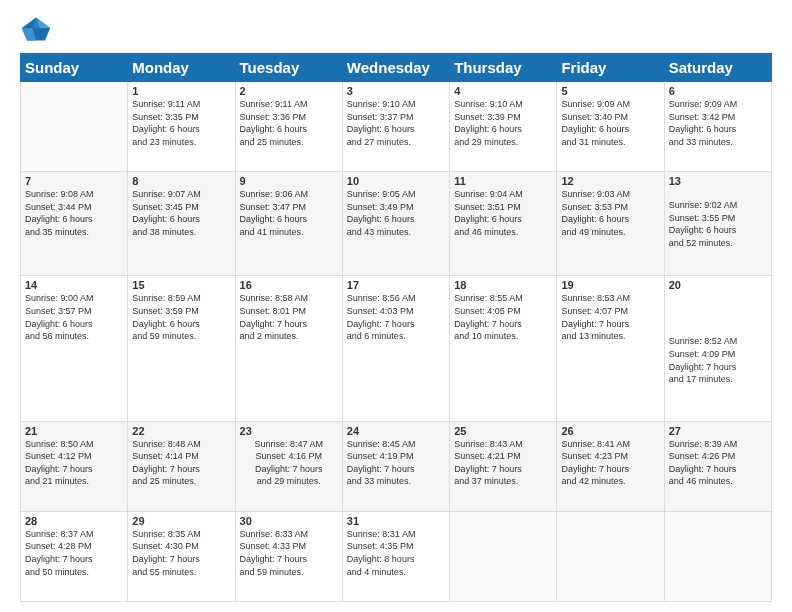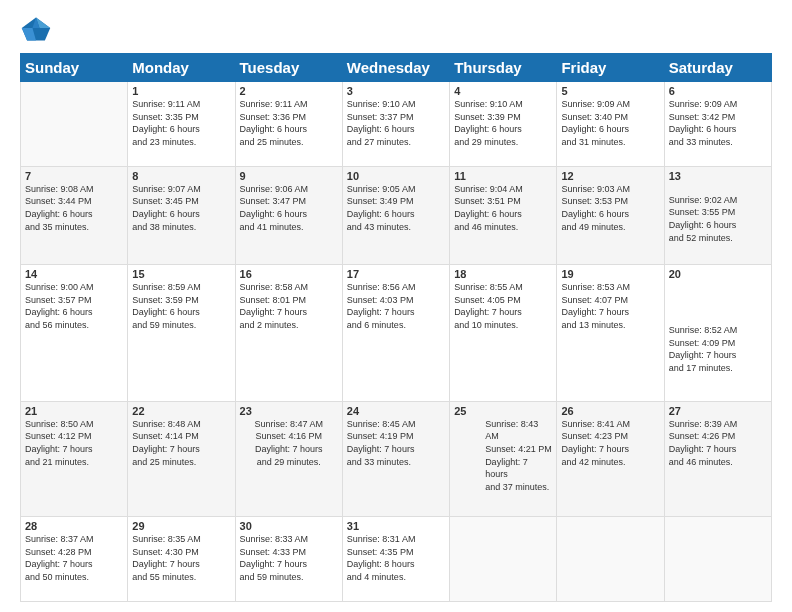--- a/index.html
+++ b/index.html
@@ -308,21 +308,21 @@
           </td>
           <td>
             <span class="day-num">24</span>
             <div class="day-info" style="white-space: pre-line;">Sunrise: 8:45 AM
 Sunset: 4:19 PM
 Daylight: 7 hours
 and 33 minutes.</div>
           </td>
           <td>
             <span class="day-num">25</span>
-            <div class="day-info" style="white-space: pre-line; margin-left: 31px;">Sunrise: 8:43 AM
+            <div class="day-info" style="white-space: pre-line;">Sunrise: 8:43 AM
 Sunset: 4:21 PM
 Daylight: 7 hours
 and 37 minutes.</div>
           </td>
           <td>
             <span class="day-num">26</span>
             <div class="day-info" style="white-space: pre-line;">Sunrise: 8:41 AM
 Sunset: 4:23 PM
 Daylight: 7 hours
 and 42 minutes.</div>

